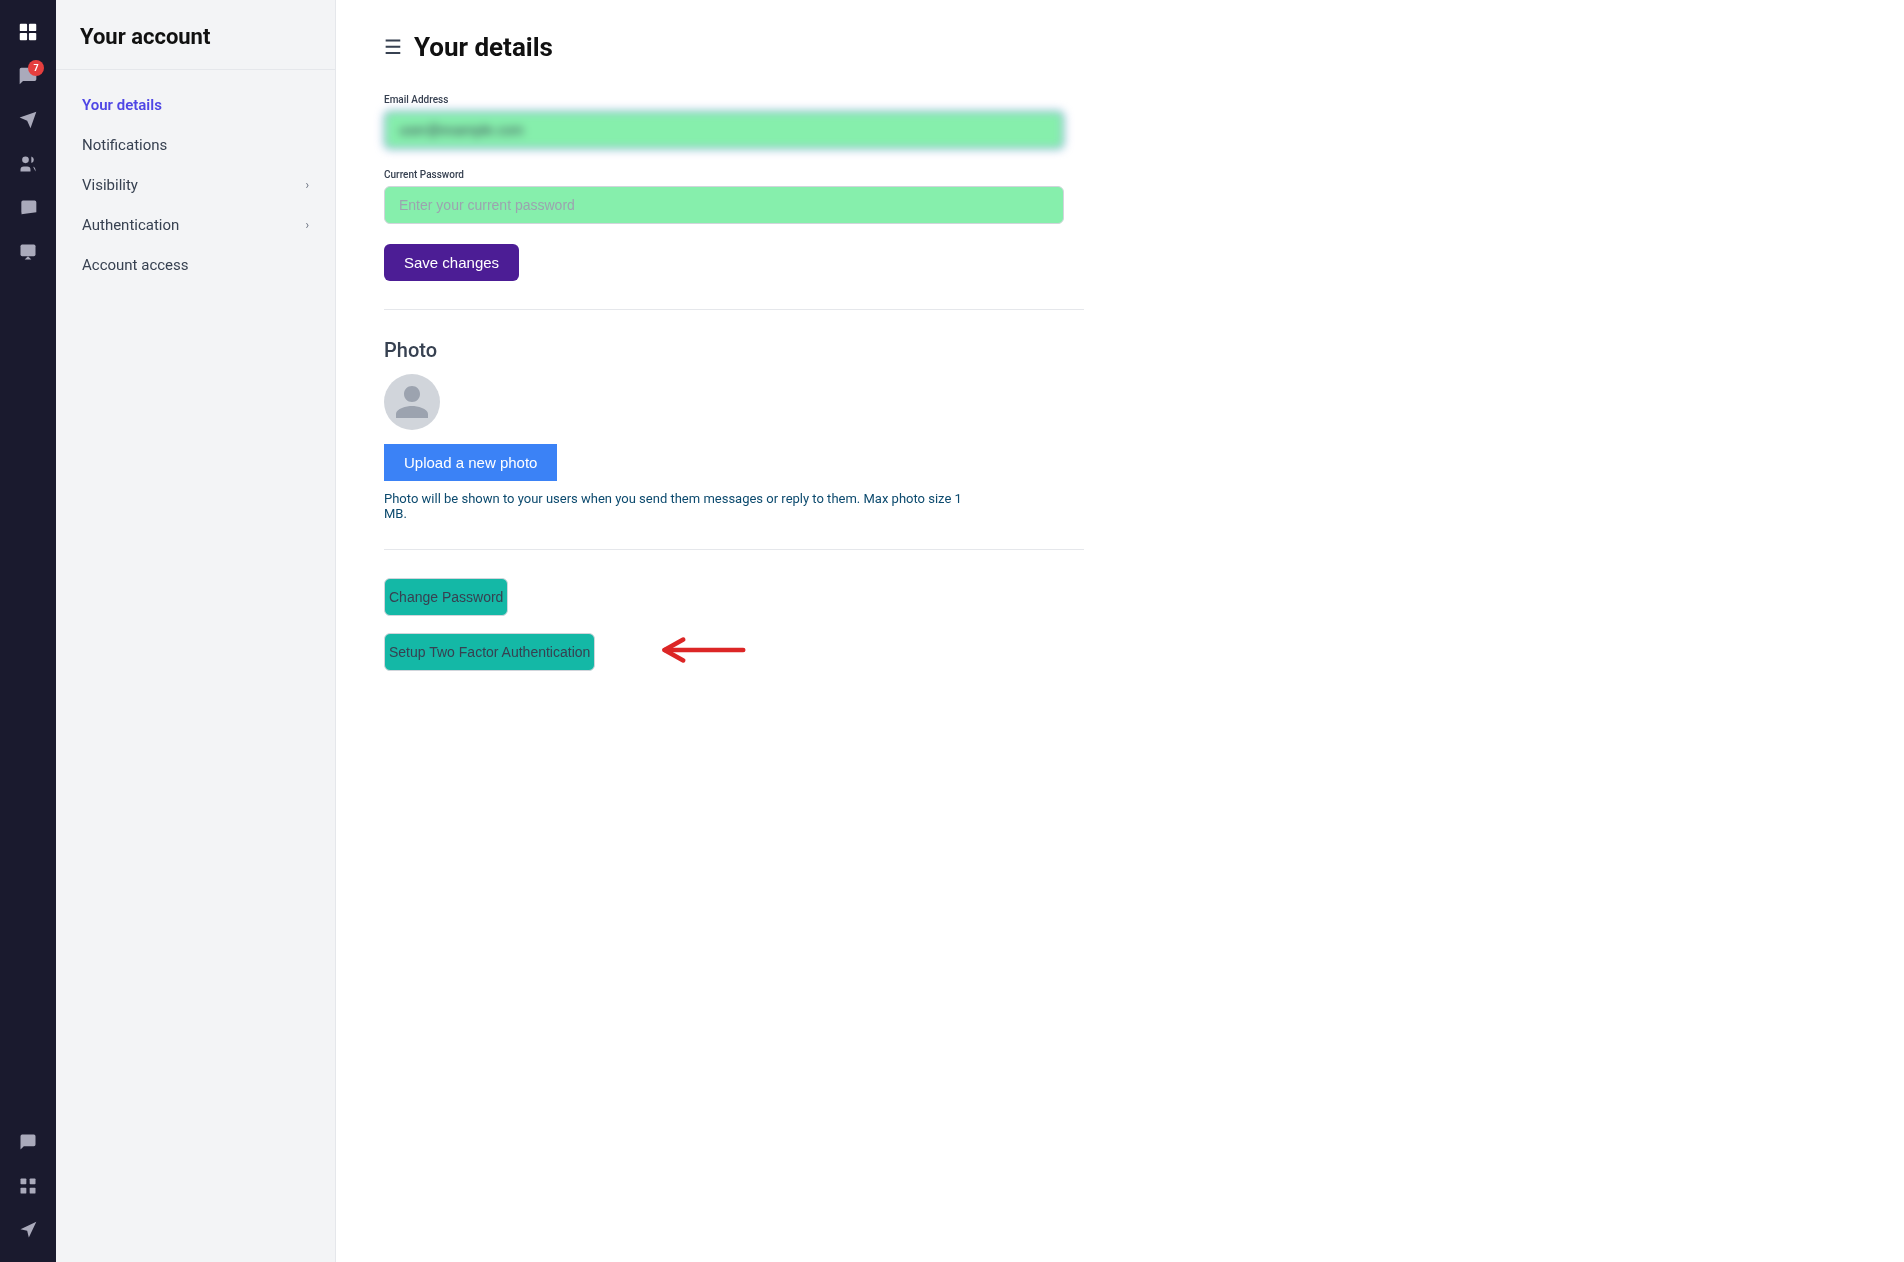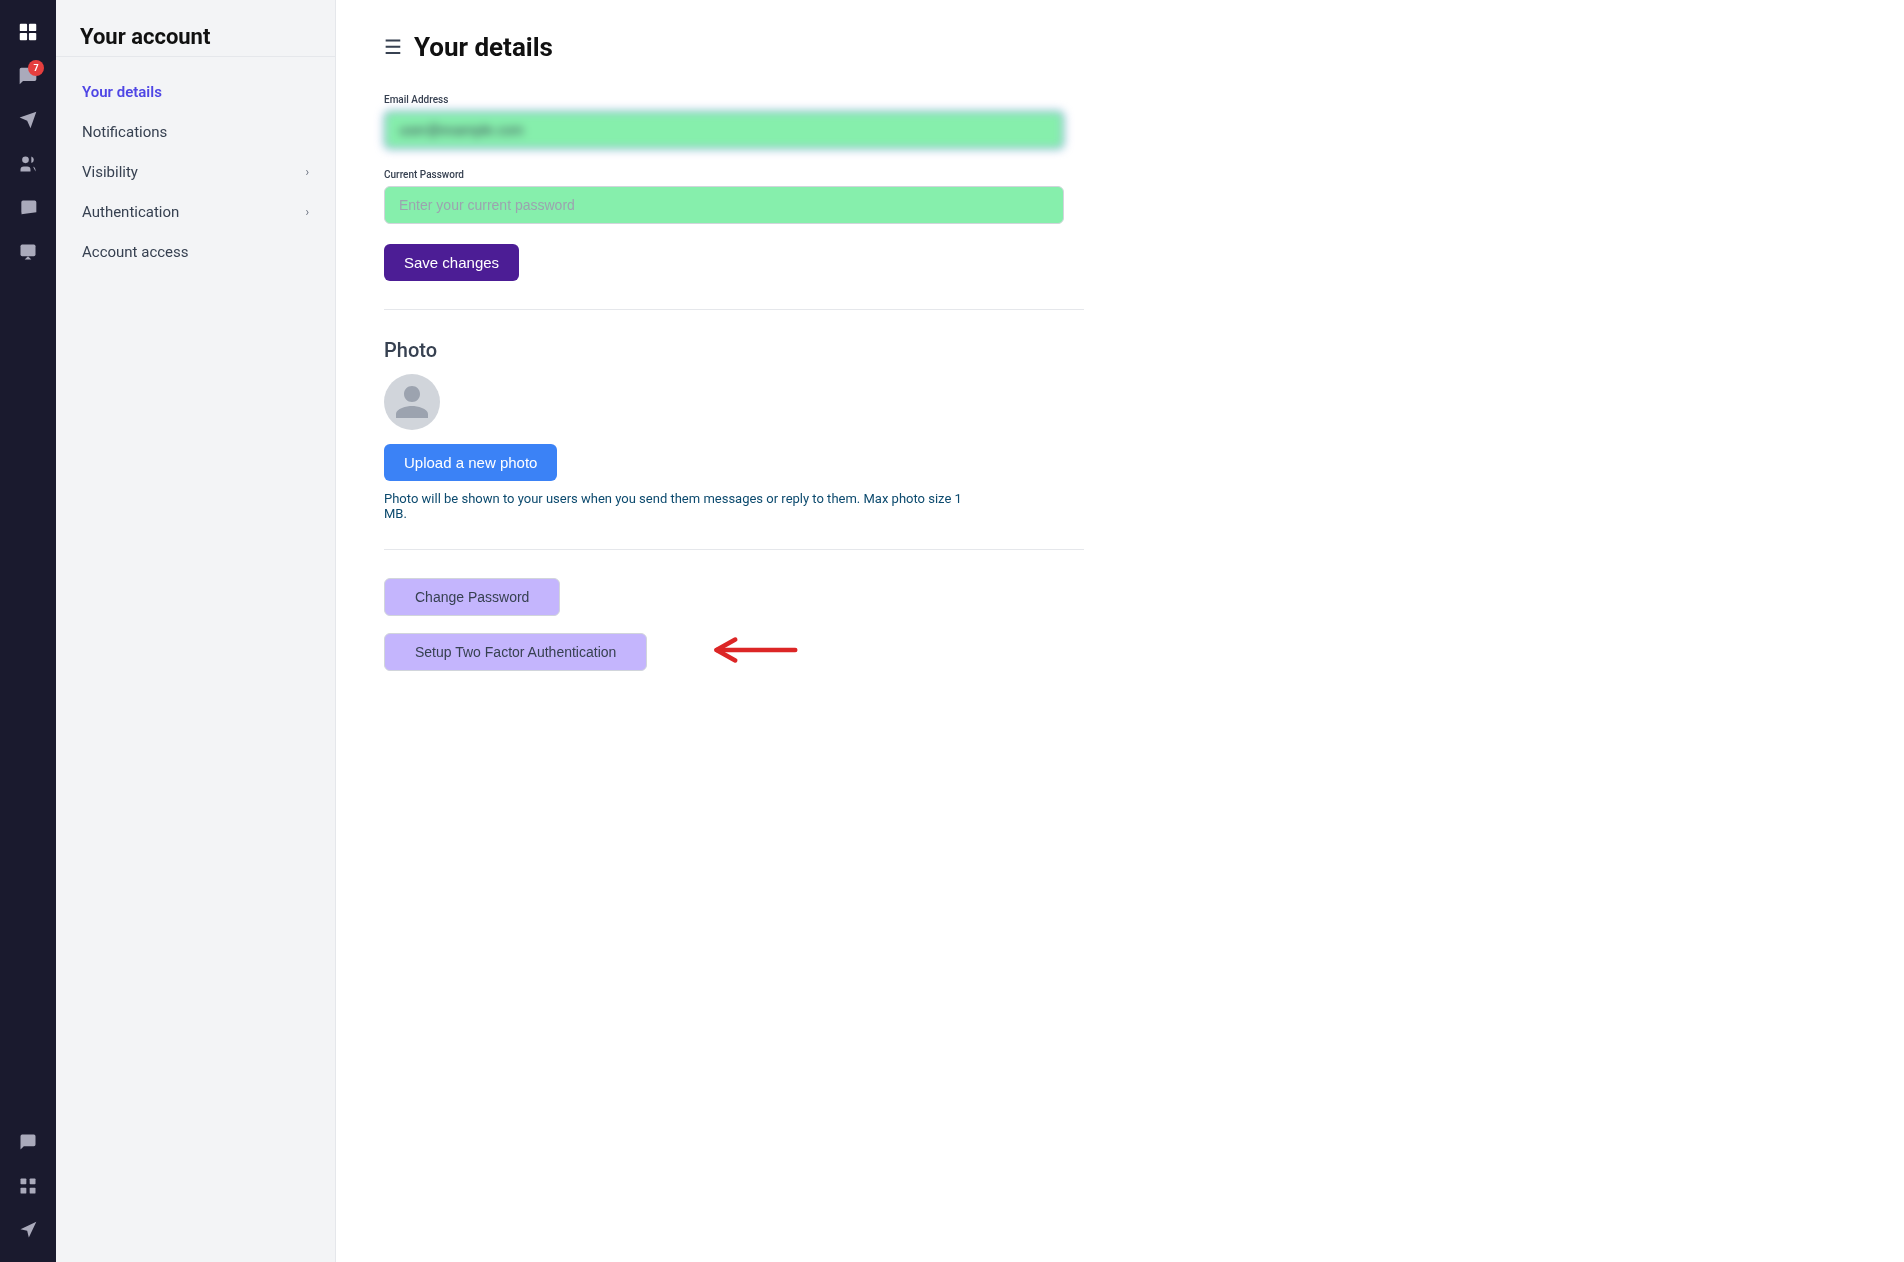--- a/index.html
+++ b/index.html
@@ -56,21 +56,21 @@
     .main-sidebar {
       width: 280px;
       background: #f3f4f6;
       border-right: 1px solid #e5e7eb;
       display: flex;
       flex-direction: column;
       padding: 0;
       flex-shrink: 0;
     }
     .sidebar-header {
-      padding: 24px 24px 7px;
+      padding: 24px 24px 20px;
       font-size: 22px;
       font-weight: 700;
       color: #111;
       border-bottom: 1px solid #e5e7eb;
     }
     .sidebar-nav {
       padding: 16px 12px;
       display: flex;
       flex-direction: column;
       gap: 2px;
@@ -191,21 +191,21 @@
     .avatar-placeholder svg {
       width: 40px;
       height: 40px;
       fill: #9ca3af;
     }
     .btn-upload {
       background: #3b82f6;
       color: #fff;
       border: none;
       padding: 10px 20px;
-      border-radius: 6px;
+      border-radius: 0;
       font-size: 15px;
       cursor: pointer;
       font-weight: 500;
       margin-bottom: 10px;
       display: inline-block;
     }
     .photo-hint {
       font-size: 13px;
       color: #0c4a6e;
       margin-top: 0;
@@ -213,24 +213,24 @@
     }
 
     
     .action-buttons {
       display: flex;
       flex-direction: column;
       gap: 12px;
       margin-top: 8px;
     }
     .btn-action {
-      background: #c4b5fd;
+      background: #14b8a6;
       color: #374151;
       border: 1px solid #d1d5db;
-      padding: 10px 30px;
+      padding: 10px 4px;
       border-radius: 6px;
       font-size: 14px;
       cursor: pointer;
       font-weight: 500;
       display: inline-flex;
       align-items: center;
       width: fit-content;
     }
 
     

